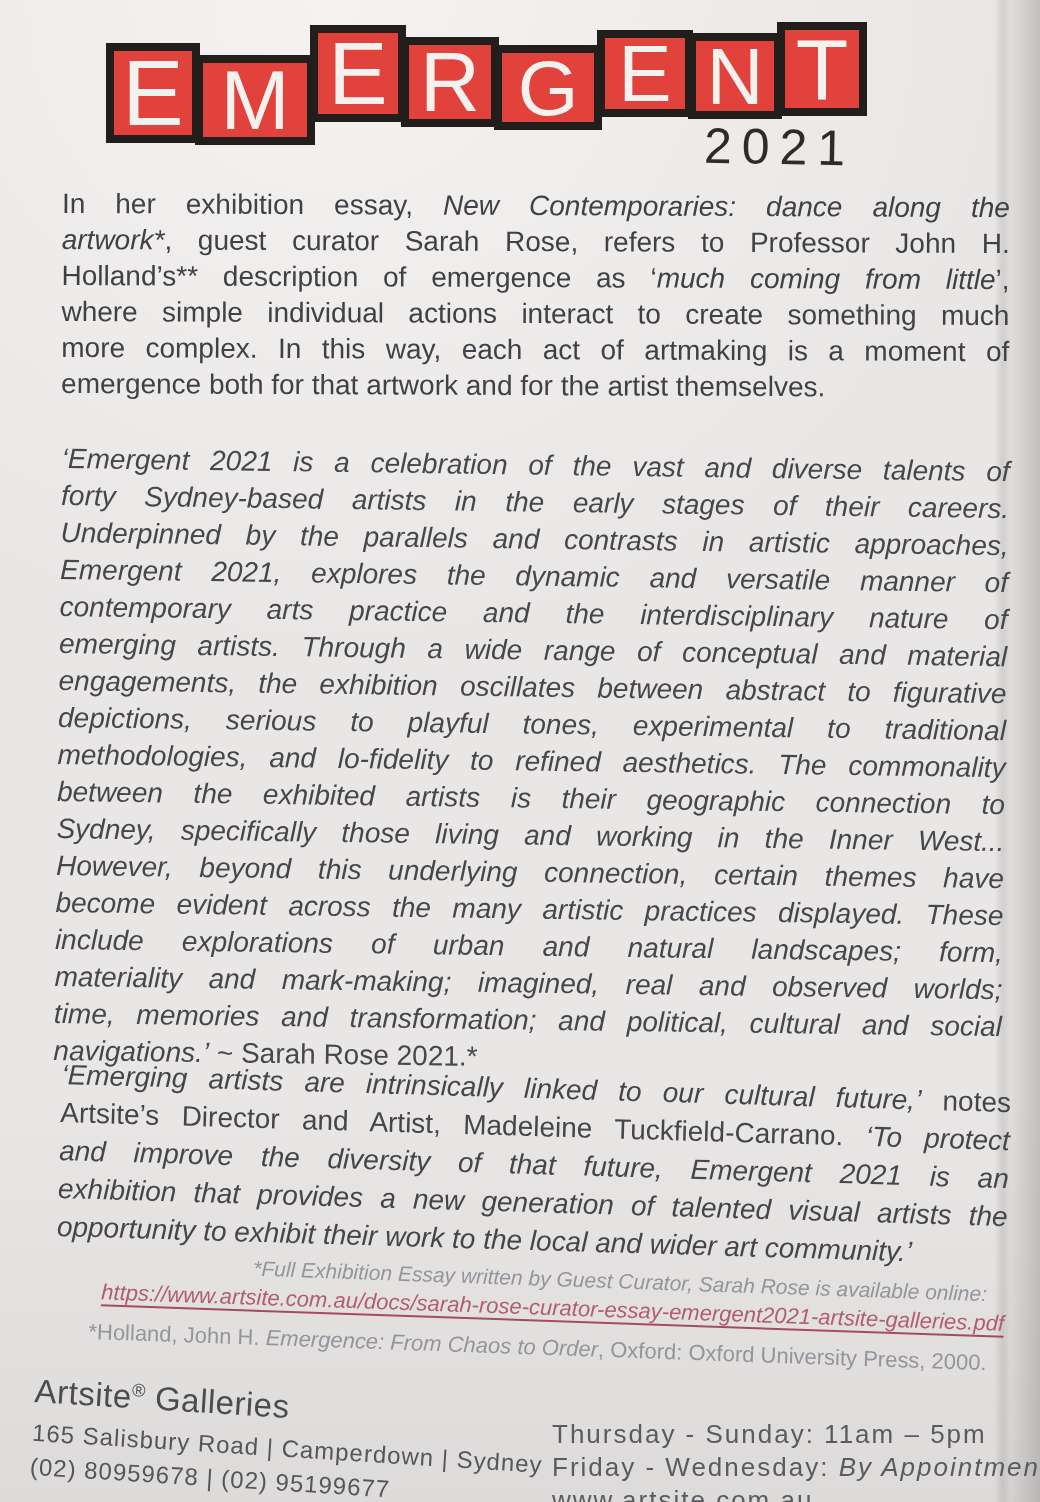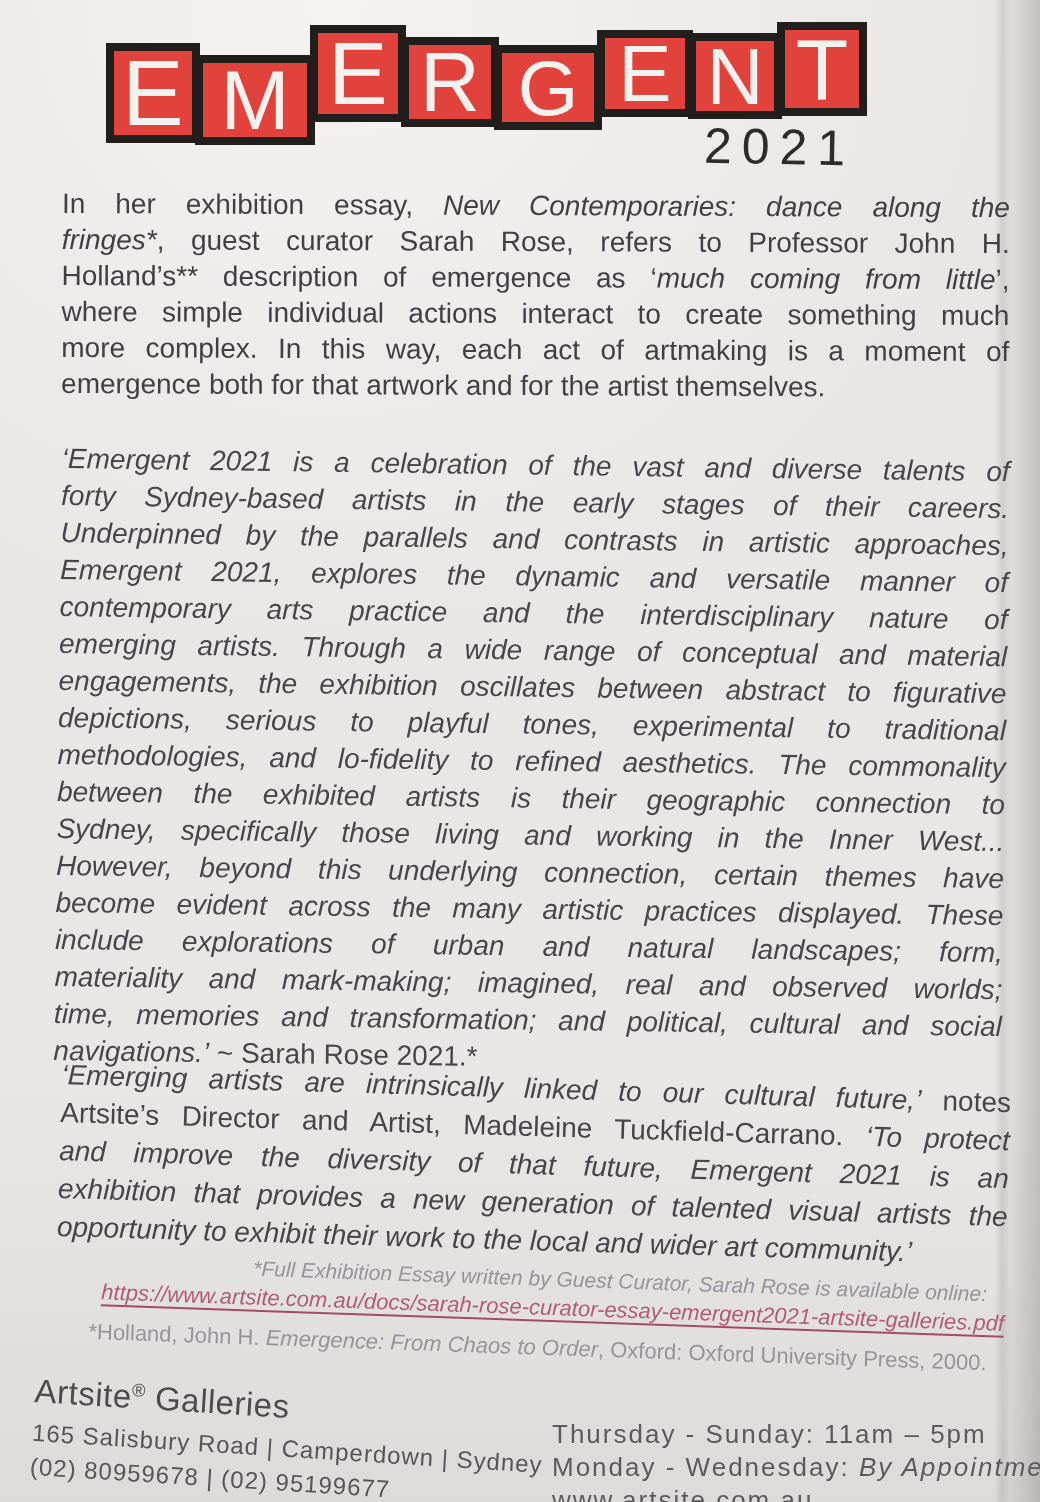--- a/index.html
+++ b/index.html
@@ -78,21 +78,21 @@
         <span class="tl-letter" style="font-size: 79px; color: rgb(244, 242, 239);">N</span>
       </div>
       <div class="tile" style="width: 90px; height: 94px; transform: translateY(0px); background: rgb(226, 66, 60); border-color: rgb(33, 30, 27);">
         <span class="tl-letter" style="font-size: 86px; color: rgb(244, 242, 239);">T</span>
       </div>
     </div>
   <div class="logo-year">2021</div>
 
   <div class="para p1">
       <div class="tl"><span class="seg-r">In her exhibition essay, </span><span class="seg-i">New Contemporaries: dance along the</span></div>
-      <div class="tl"><span class="seg-i">fringes*</span><span class="seg-r">, guest curator Sarah Rose, refers to Professor John H.</span></div>
+      <div class="tl"><span class="seg-i">artwork*</span><span class="seg-r">, guest curator Sarah Rose, refers to Professor John H.</span></div>
       <div class="tl"><span class="seg-r">Holland’s** description of emergence as ‘</span><span class="seg-i">much coming from little</span><span class="seg-r">’,</span></div>
       <div class="tl"><span class="seg-r">where simple individual actions interact to create something much</span></div>
       <div class="tl"><span class="seg-r">more complex. In this way, each act of artmaking is a moment of</span></div>
       <div class="tl"><span class="seg-r">emergence both for that artwork and for the artist themselves.</span></div>
     </div>
   <div class="para p2">
       <div class="tl"><span class="seg-i">‘Emergent 2021 is a celebration of the vast and diverse talents of</span></div>
       <div class="tl"><span class="seg-i">forty Sydney-based artists in the early stages of their careers.</span></div>
       <div class="tl"><span class="seg-i">Underpinned by the parallels and contrasts in artistic approaches,</span></div>
       <div class="tl"><span class="seg-i">Emergent 2021, explores the dynamic and versatile manner of</span></div>
@@ -132,18 +132,18 @@
     <div class="g-title">
         <div class="tl"><span class="seg-r">Artsite</span><span class="seg-sup">®</span><span class="seg-r"> Galleries</span></div>
       </div>
     <div class="g-line">165 Salisbury Road | Camperdown | Sydney</div>
     <div class="g-line">(02) 80959678 | (02) 95199677</div>
   </div>
 
   <div class="footer-right">
     <div class="h-line">Thursday - Sunday: 11am – 5pm</div>
     <div class="h-line">
-        <div class="tl"><span class="seg-r">Monday - Wednesday: </span><span class="seg-i">By Appointment</span></div>
+        <div class="tl"><span class="seg-r">Friday - Wednesday: </span><span class="seg-i">By Appointment</span></div>
       </div>
     <div class="h-line">www.artsite.com.au</div>
   </div>
 
 </div>
 
 </body></html>

